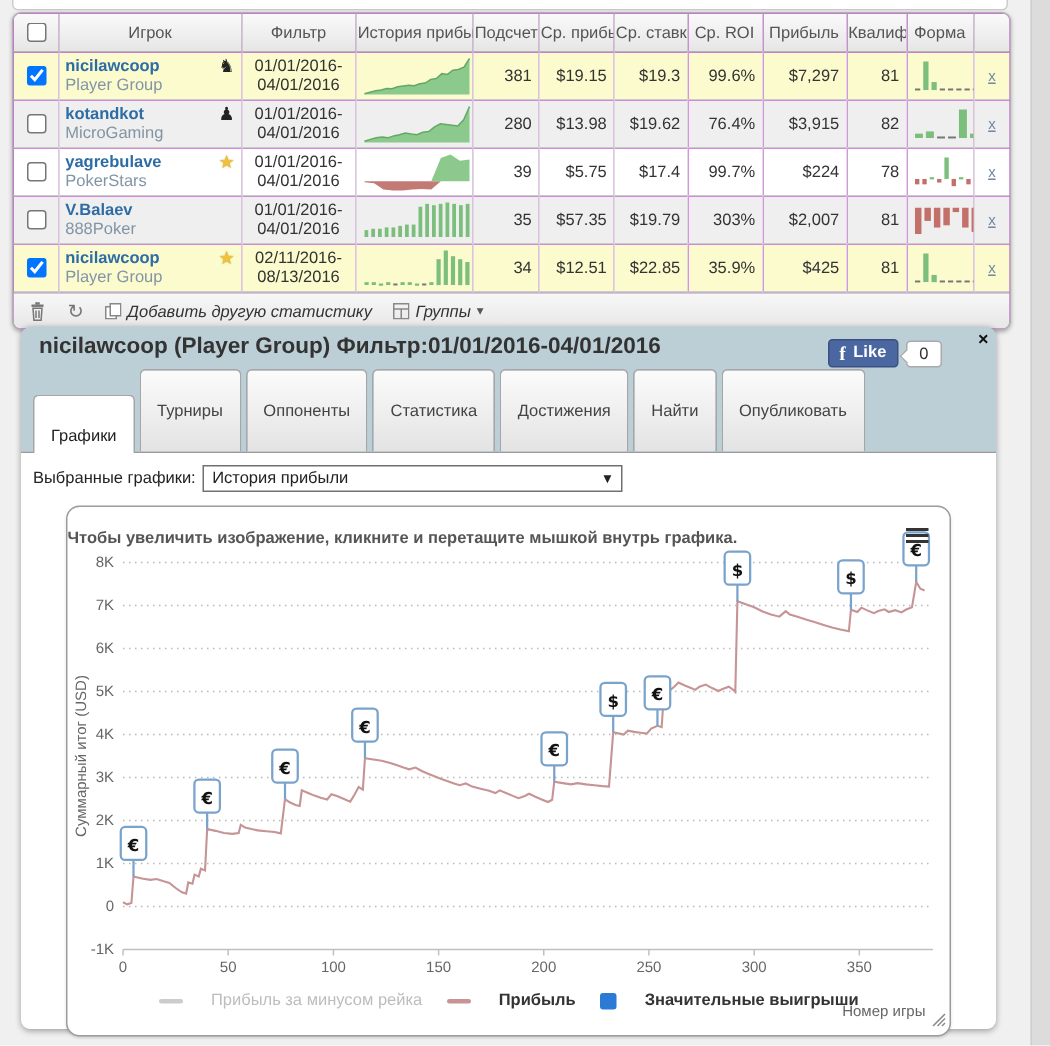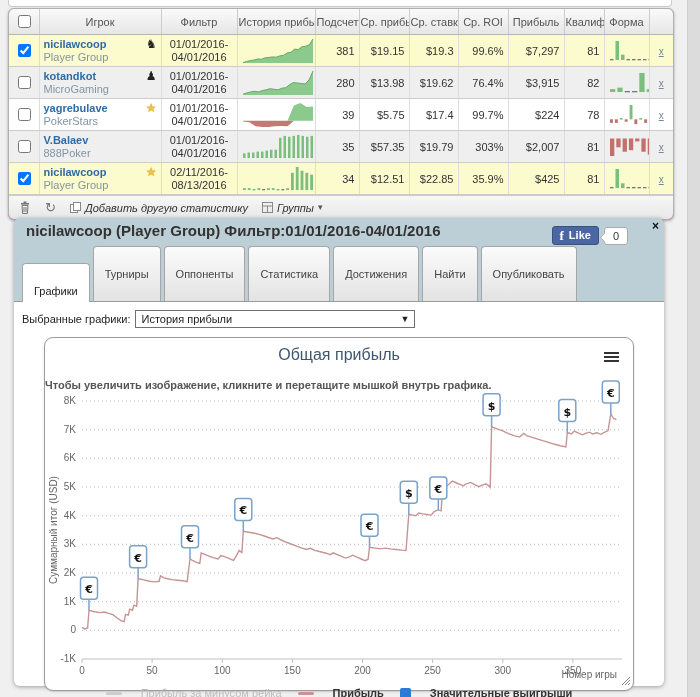--- a/index.html
+++ b/index.html
@@ -395,21 +395,20 @@
         <span>История прибыли</span>
         <span class="caret">▼</span>
       </span>
     </div>
     <div class="chart-card">
       <div class="burger">
           <div></div>
           <div></div>
           <div></div>
         </div>
-      <div class="c-title">Общая прибыль</div>
       <div class="c-sub">Чтобы увеличить изображение, кликните и перетащите мышкой внутрь графика.</div>
       <div id="chart-holder">
           <svg class="c-svg" width="586" height="292" style="overflow:visible">
             <line x1="36" y1="6.0" x2="576" y2="6.0" stroke="#b9b9b9" stroke-width="1" stroke-dasharray="1,3"></line>
             <text class="tick" x="30" y="9.0" text-anchor="end">8K</text>
             <line x1="36" y1="34.7" x2="576" y2="34.7" stroke="#b9b9b9" stroke-width="1" stroke-dasharray="1,3"></line>
             <text class="tick" x="30" y="37.7" text-anchor="end">7K</text>
             <line x1="36" y1="63.3" x2="576" y2="63.3" stroke="#b9b9b9" stroke-width="1" stroke-dasharray="1,3"></line>
             <text class="tick" x="30" y="66.3" text-anchor="end">6K</text>
             <line x1="36" y1="92.0" x2="576" y2="92.0" stroke="#b9b9b9" stroke-width="1" stroke-dasharray="1,3"></line>

